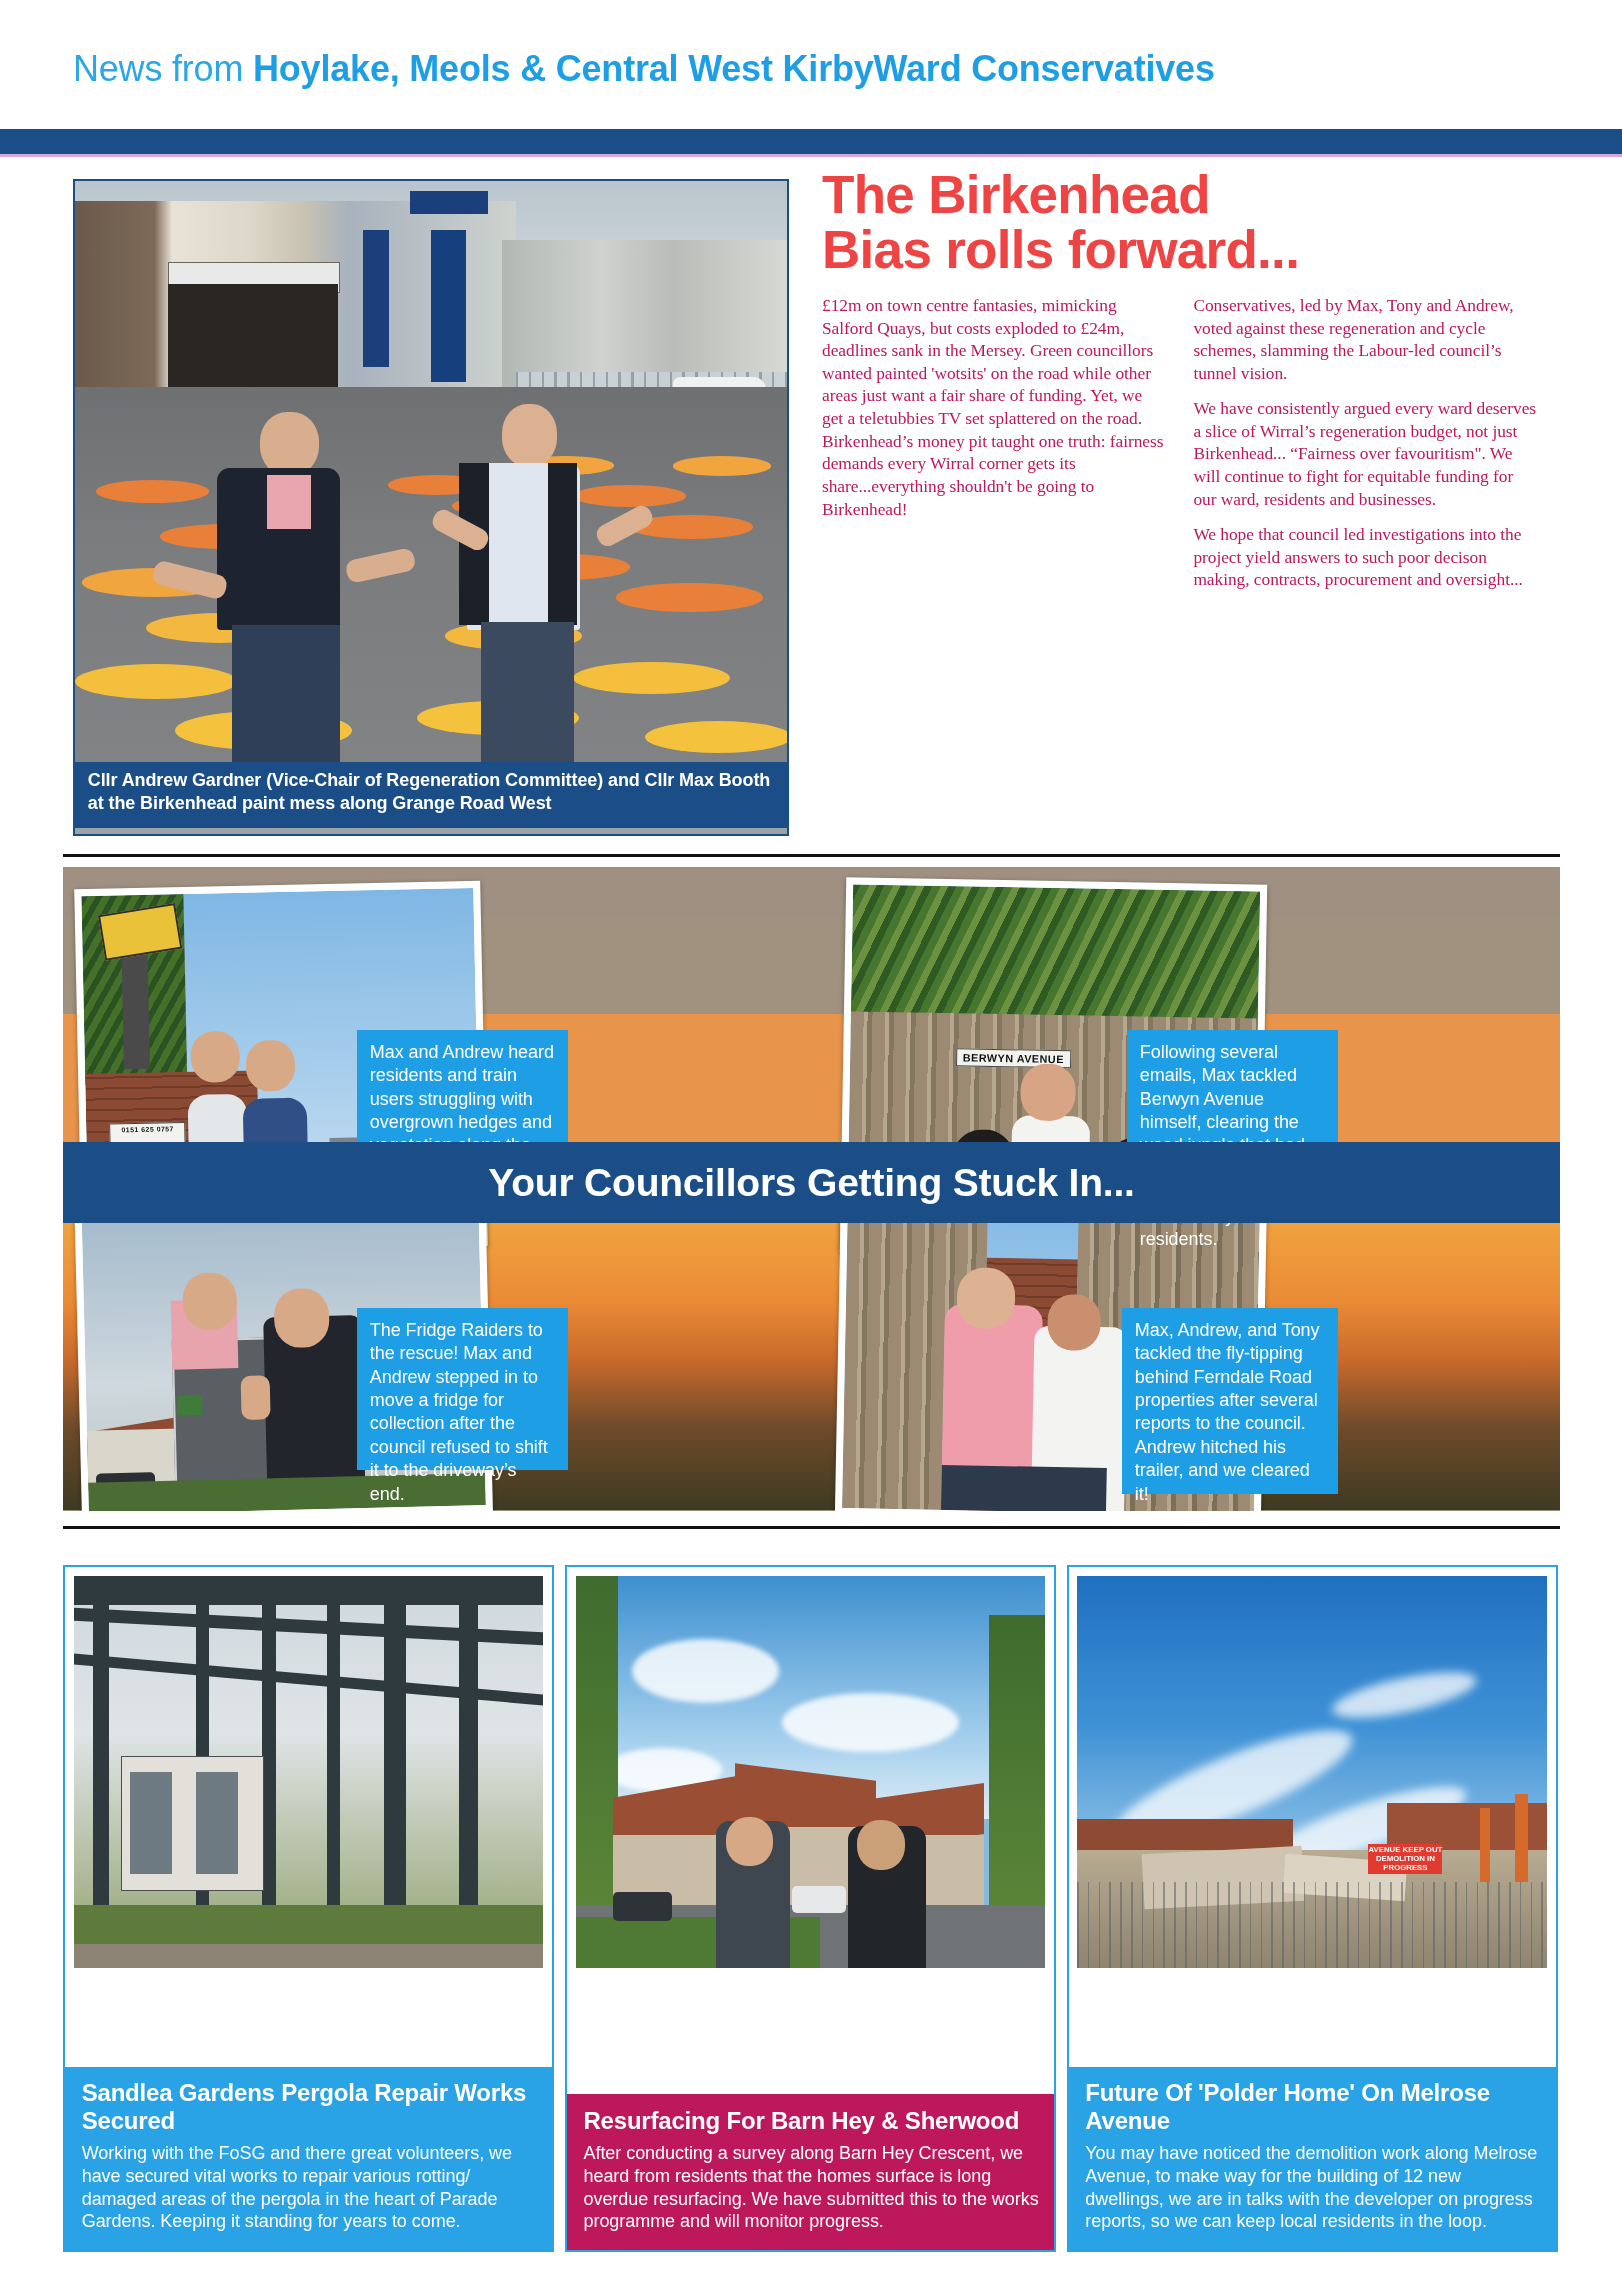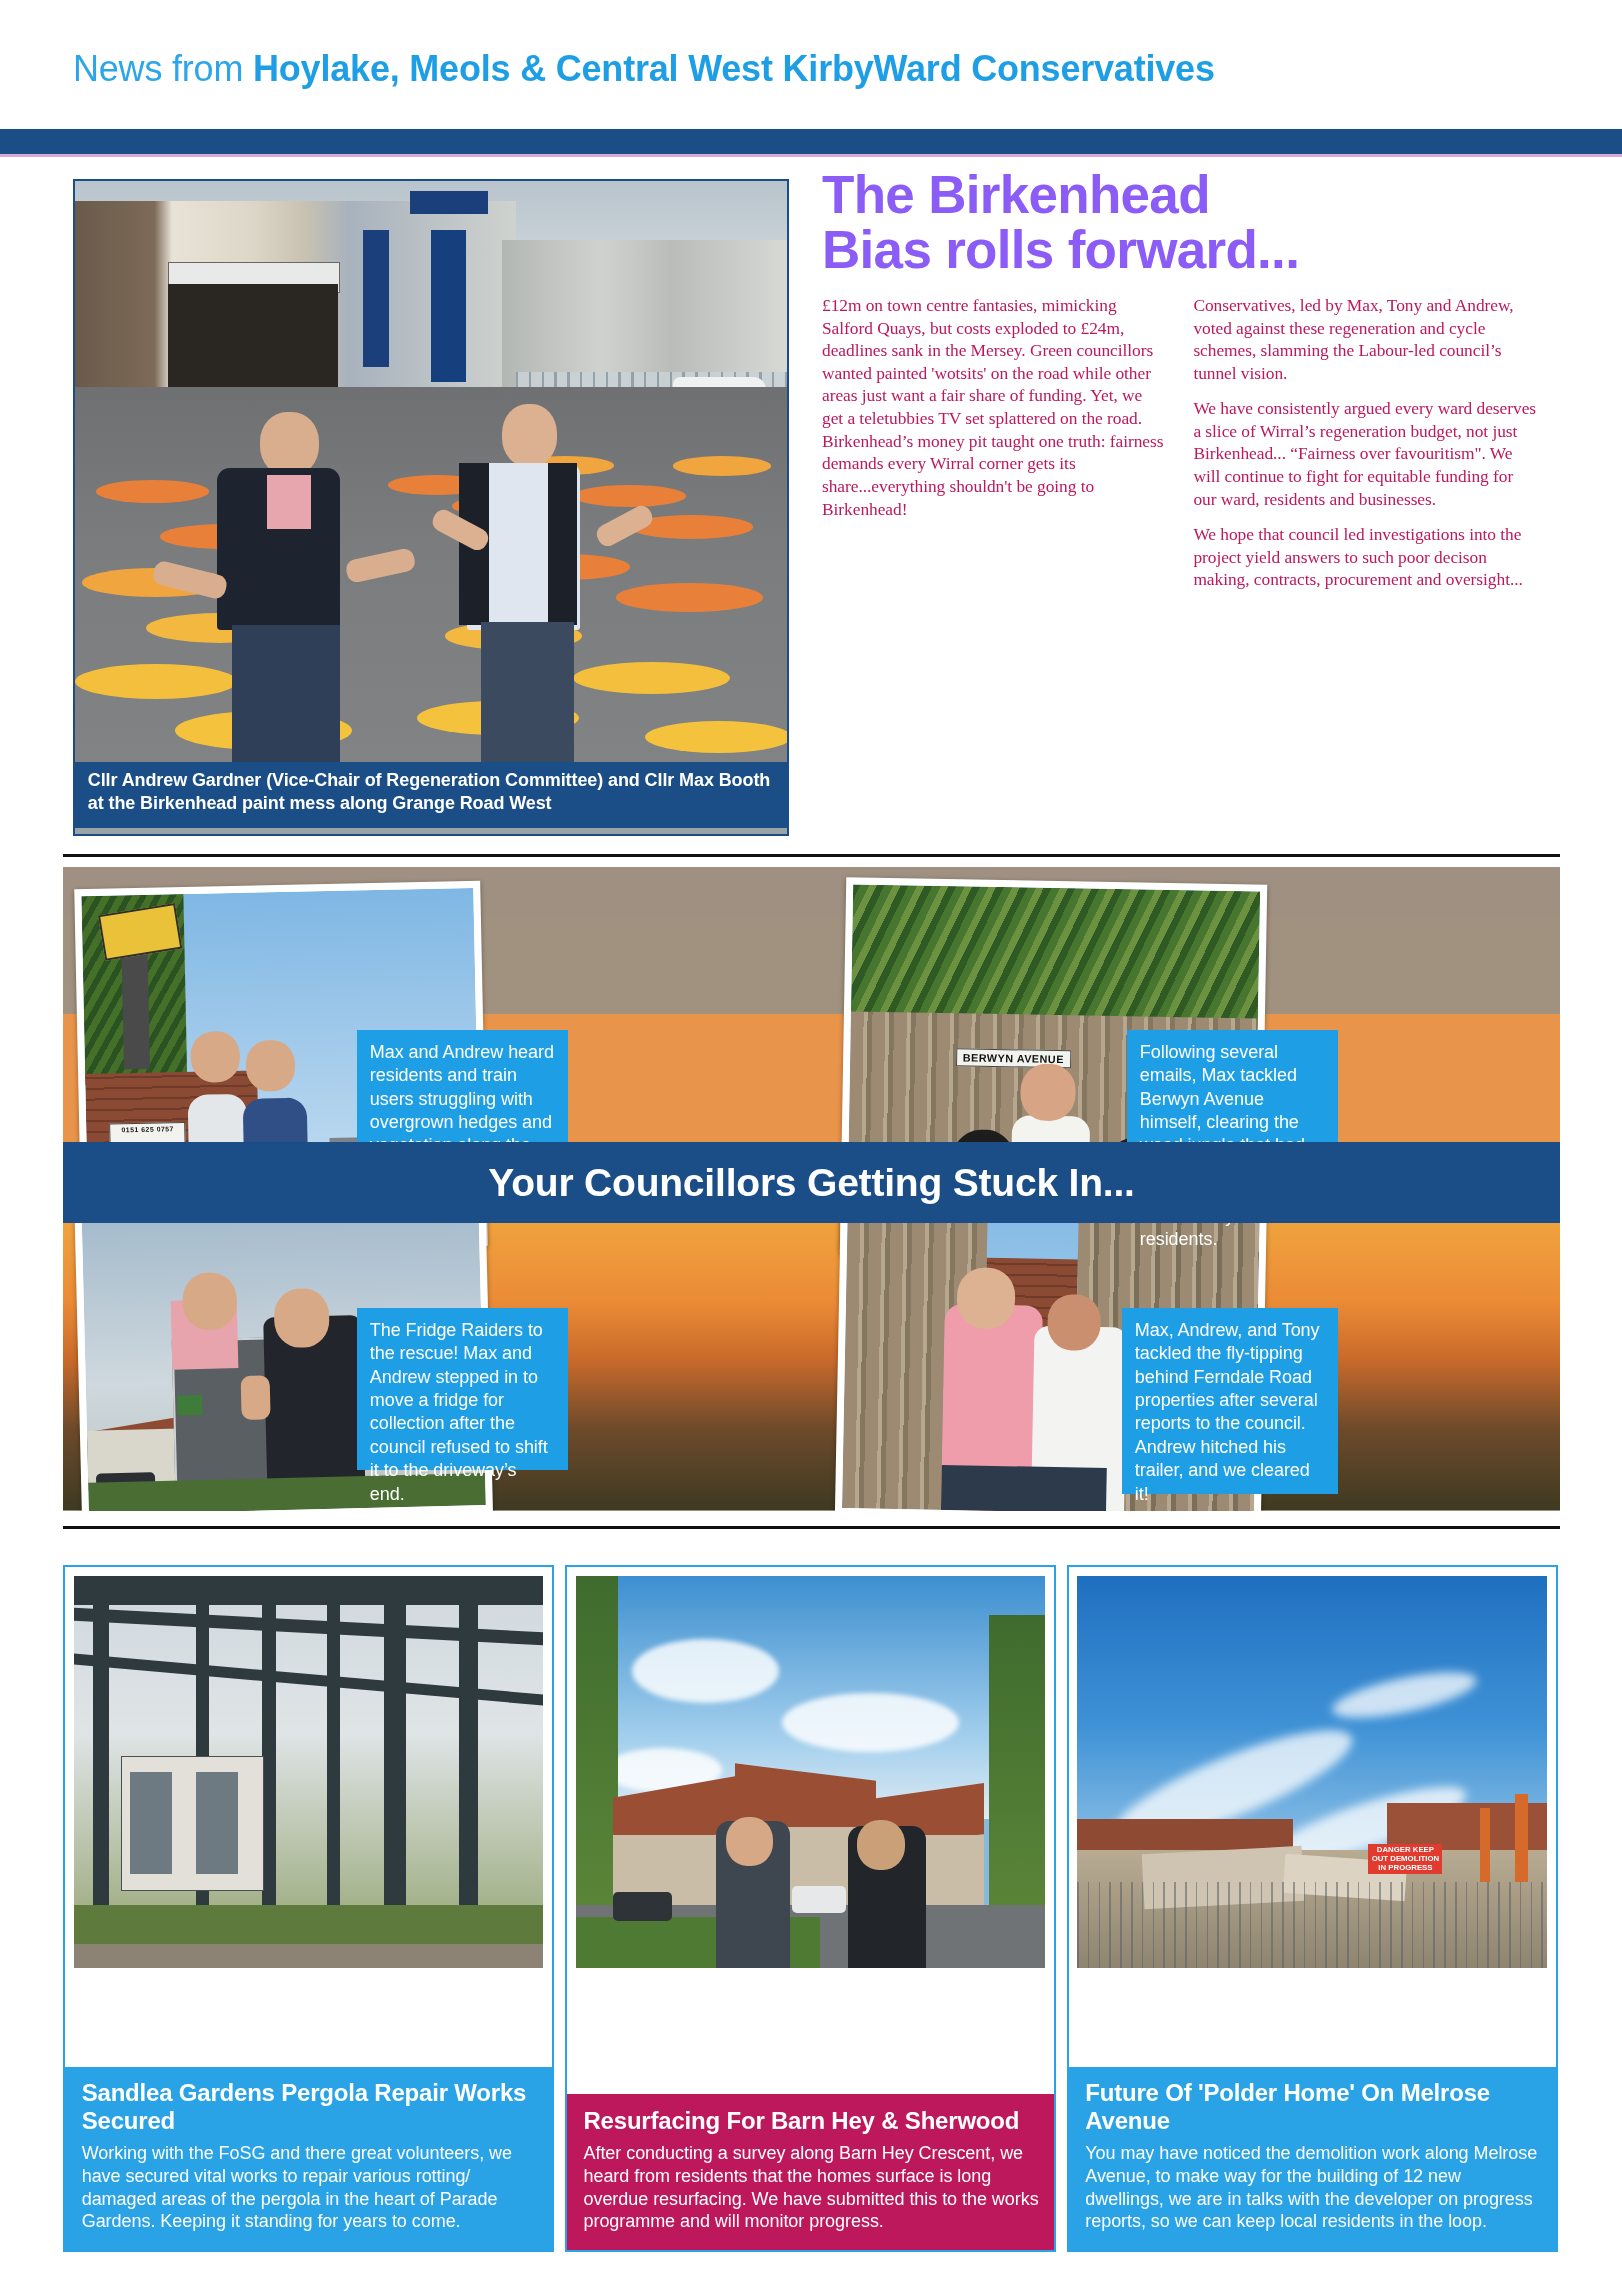--- a/index.html
+++ b/index.html
@@ -150,21 +150,21 @@
   .hero-right {
     position: absolute;
     left: 822px;
     top: 0;
     width: 723px;
   }
   .hero-headline {
     font-size: 53px;
     line-height: 1.04;
     font-weight: 700;
-    color: #8b5cf6;
+    color: #ef4444;
     letter-spacing: -0.7px;
     margin: 0 0 16.7px 0;
   }
   .hero-cols {
     display: flex;
     gap: 28.4px;
   }
   .hero-col { width: 343px; }
   .lede {
     font-weight: 700;
@@ -579,21 +579,21 @@
       <div class="dm-cloud" style="left:6%;top:46%;width:255px;height:59px;transform:rotate(-22deg);"></div>
       <div class="dm-cloud" style="left:40%;top:58%;width:206px;height:44px;transform:rotate(-18deg);"></div>
       <div class="dm-cloud" style="left:54%;top:26%;width:147px;height:34px;transform:rotate(-12deg);"></div>
       <div style="position:absolute;left:0;top:62%;width:46%;height:16%;background:#8e4a33;"></div>
       <div style="position:absolute;left:0;top:70%;width:46%;height:10%;background:#b6a99a;"></div>
       <div style="position:absolute;right:0;top:58%;width:34%;height:22%;background:#9b5137;"></div>
       <div class="dm-rubble"></div>
       <div style="position:absolute;left:14%;bottom:16%;width:34%;height:14%;background:#cfc4b1;transform:rotate(-3deg);"></div>
       <div style="position:absolute;left:44%;bottom:18%;width:26%;height:10%;background:#ddd3c2;transform:rotate(4deg);"></div>
       <div class="dm-fence"></div>
-      <div class="dm-sign" style="left:62%;bottom:24%;width:74px;">DANGER KEEP OUT DEMOLITION IN PROGRESS</div>
+      <div class="dm-sign" style="left:62%;bottom:24%;width:74px;">AVENUE KEEP OUT DEMOLITION IN PROGRESS</div>
       <div style="position:absolute;right:4%;bottom:22%;width:12.8px;height:88px;background:#d66a2a;"></div>
       <div style="position:absolute;right:12%;bottom:22%;width:10.8px;height:74px;background:#d66a2a;"></div>
     </div>
     <div class="card-text blue">
       <div class="card-h">Future Of 'Polder Home' On Melrose Avenue</div>
       <div class="card-b">You may have noticed the demolition work along Melrose Avenue, to make way for the building of 12 new dwellings, we are in talks with the developer on progress reports, so we can keep local residents in the loop.</div>
     </div>
   </div>
 
 </div>

